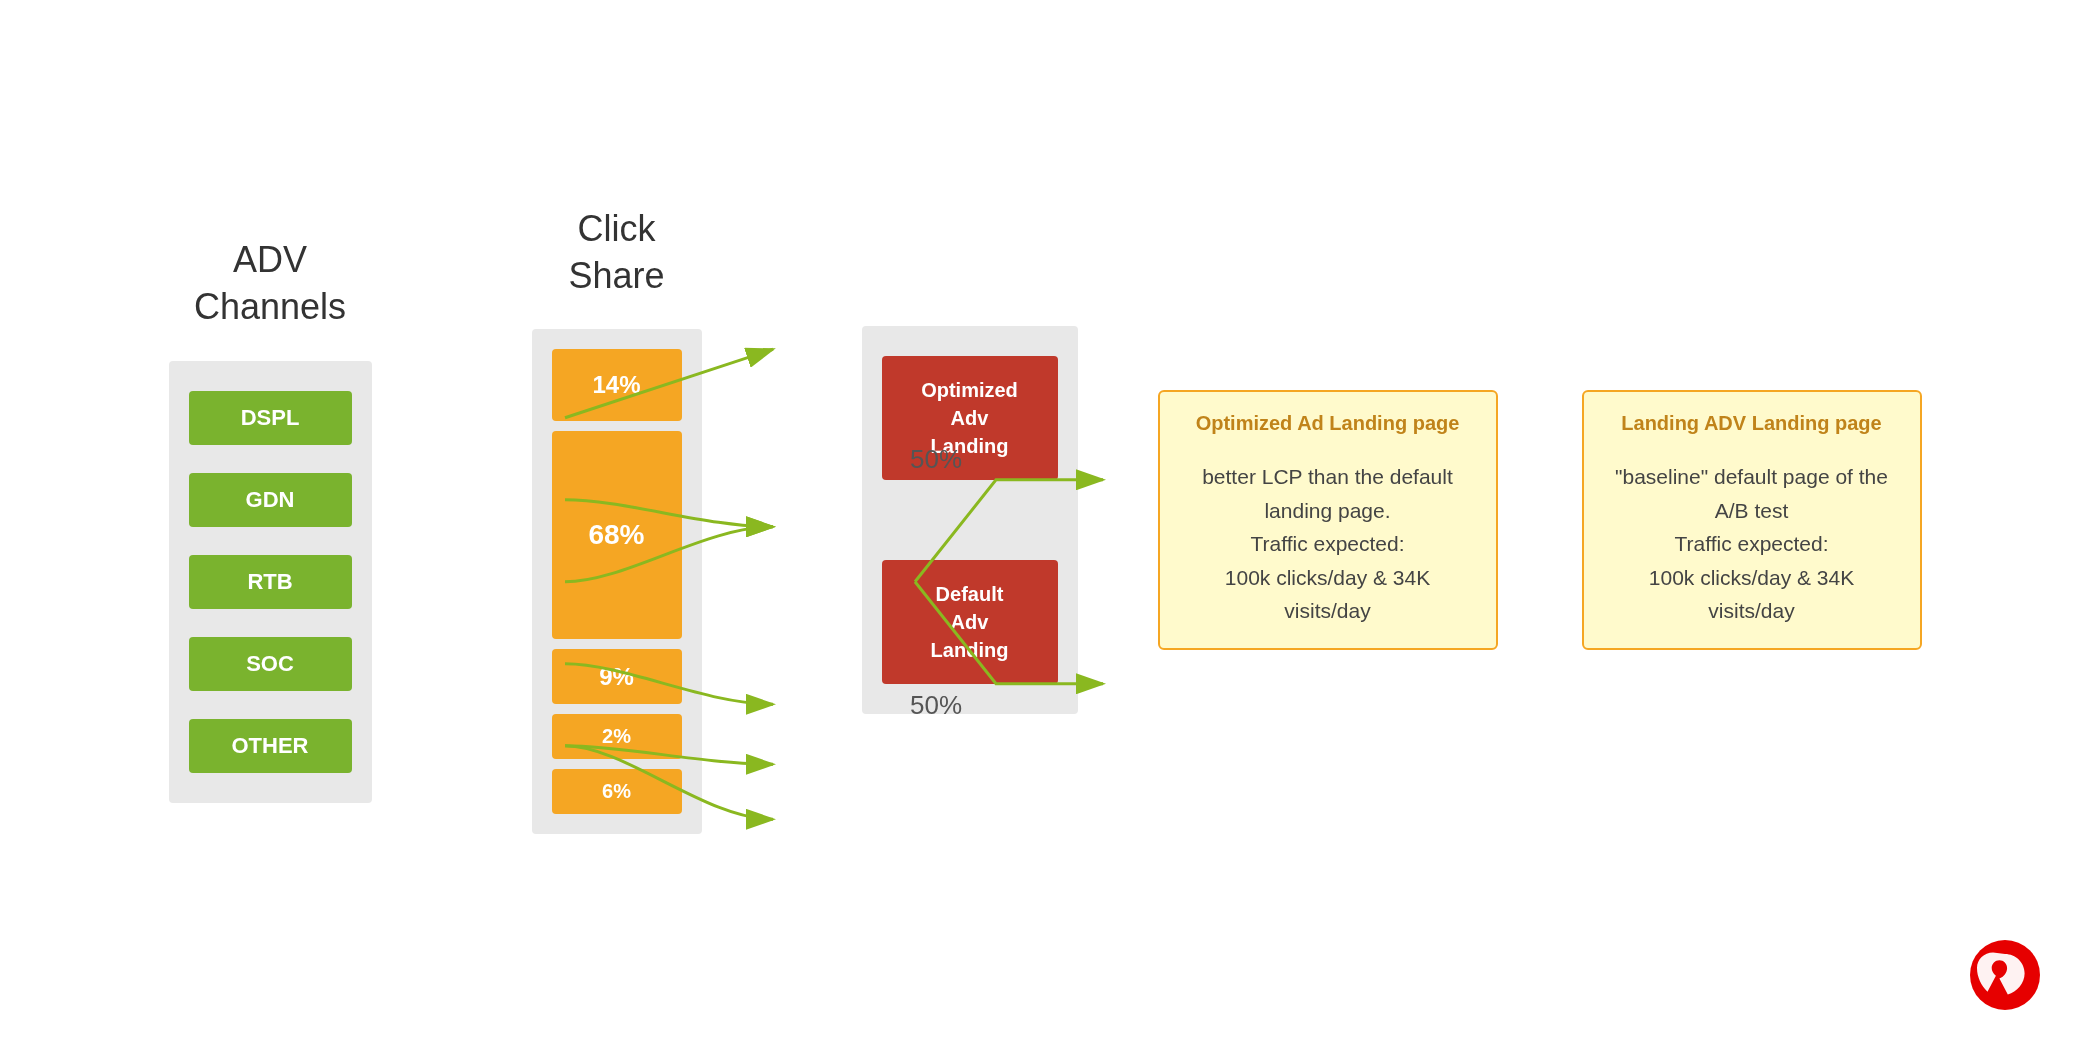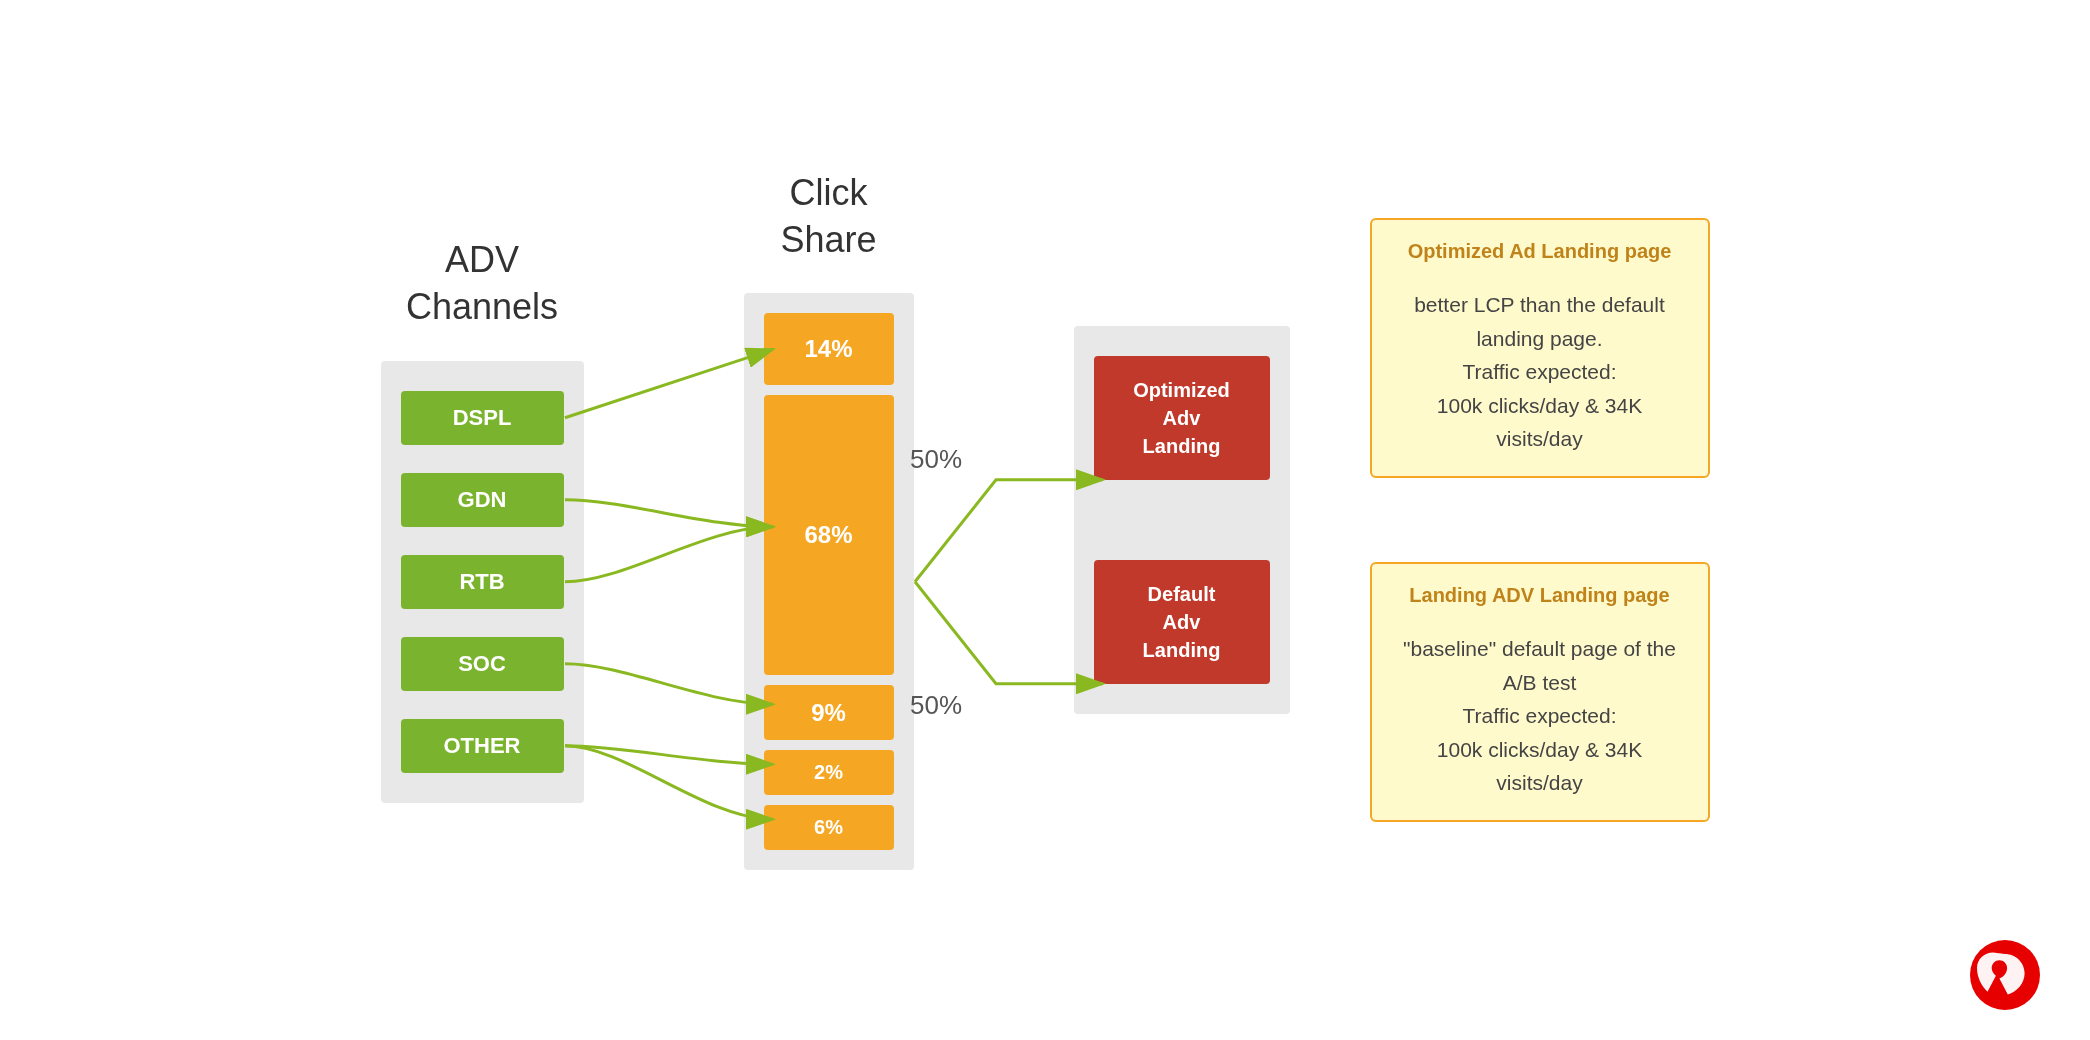--- a/index.html
+++ b/index.html
@@ -134,21 +134,21 @@
       height: 100%;
       justify-content: center;
     }
     .col-wrap {
       display: flex;
       flex-direction: column;
       align-items: center;
     }
     .info-col {
       display: flex;
-      flex-direction: column;
+      flex-direction: row;
       gap: 84px;
       align-items: flex-start;
       justify-content: space-between;
     }
   </style>
 </head>
 <body>
 
 <div class="diagram-container">
   <div class="layout-row">
@@ -165,21 +165,21 @@
       </div>
     </div>
 
     <div style="width:160px;"></div>
 
     <div class="col-wrap">
       <div class="column-header" style="white-space:pre-line; margin-bottom:30px;">Click
 Share</div>
       <div class="click-bg" id="click-bg">
         <div class="share-box" style="height:72px;">14%</div>
-        <div class="share-box" style="height:280px; font-size:24px;">68%</div>
+        <div class="share-box" style="height:208px; font-size:28px;">68%</div>
         <div class="share-box" style="height:55px;">9%</div>
         <div class="share-box" style="height:45px; font-size:20px;">2%</div>
         <div class="share-box" style="height:45px; font-size:20px;">6%</div>
       </div>
     </div>
 
     <div style="width:160px;"></div>
 
     <div class="col-wrap">
       <div class="landings-bg" id="landings-bg">

